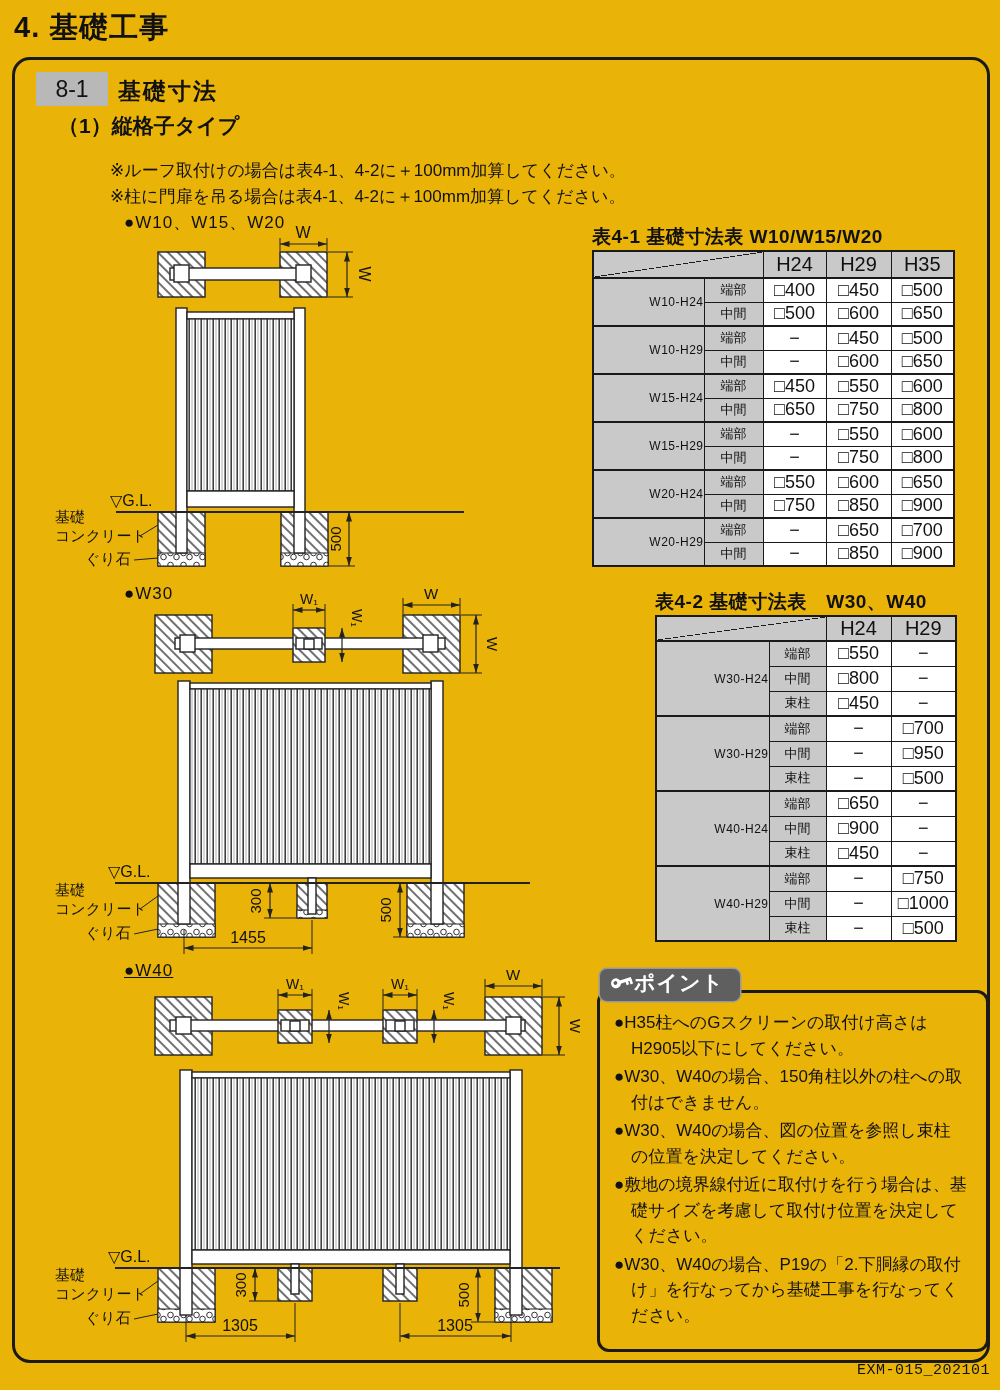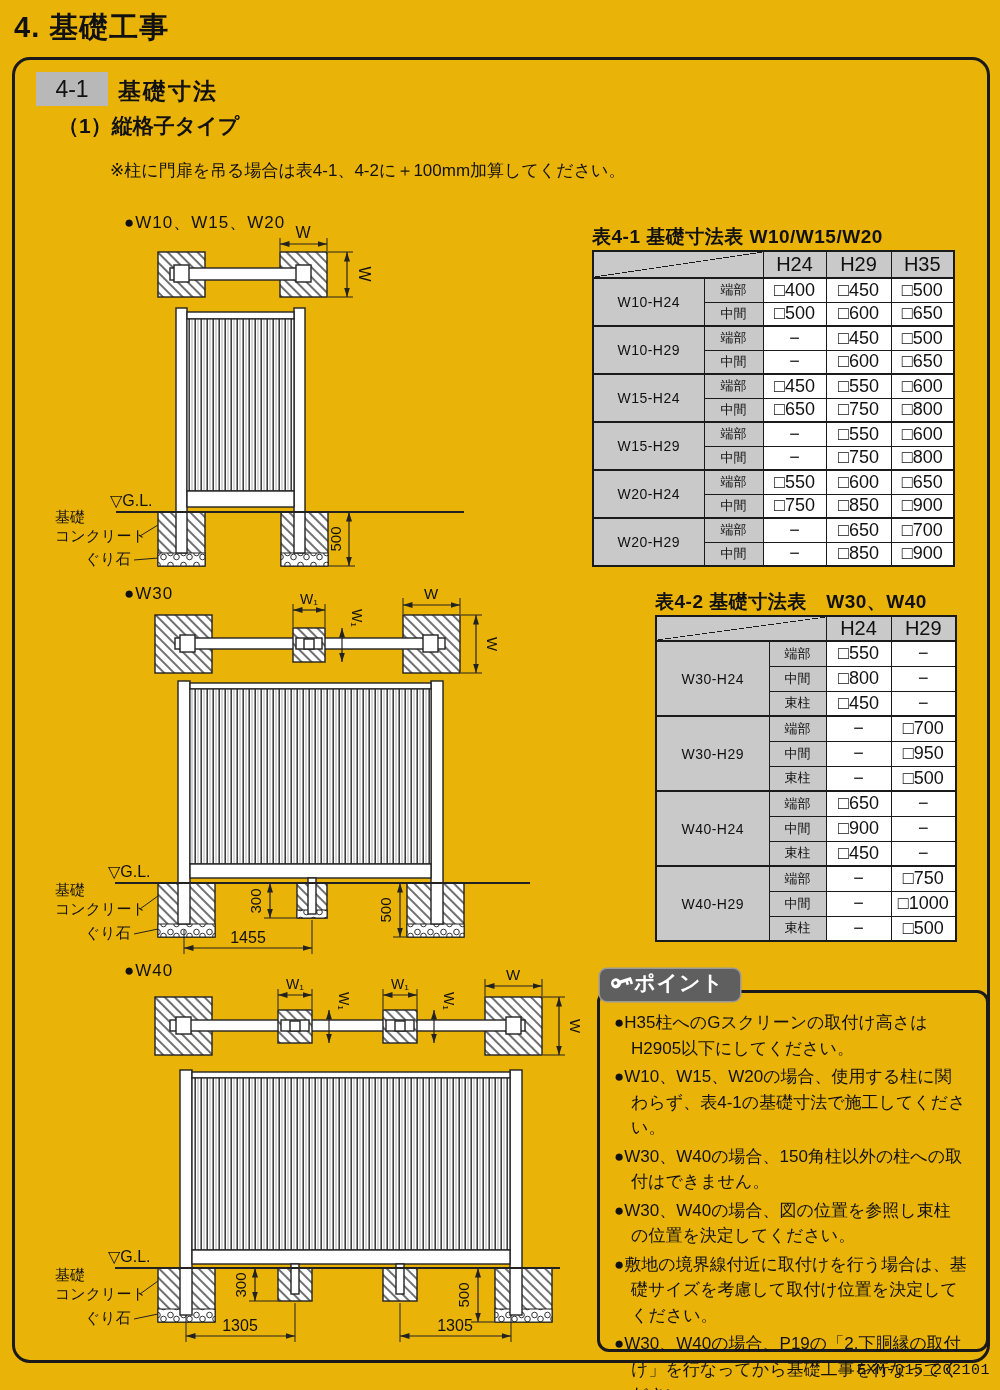--- a/index.html
+++ b/index.html
@@ -12,21 +12,21 @@
              font-size:23px;text-align:center;line-height:34px;}
   .sec-title{left:118px;top:76px;font-size:23px;font-weight:bold;letter-spacing:2px;}
   .subsec-title{left:58px;top:112px;font-size:21px;font-weight:bold;}
   .notes{left:110px;top:158px;font-size:17px;line-height:1.55;}
   .diag-label{font-size:17px;letter-spacing:1px;margin-left:34px;}
   .tbl-title{font-size:19px;font-weight:bold;letter-spacing:0.5px;}
   table.dtable{position:absolute;border-collapse:collapse;table-layout:fixed;border:2.5px solid #1a1a1a;}
   table.dtable td,table.dtable th{border:1px solid #1a1a1a;padding:0;text-align:center;
       vertical-align:middle;font-weight:normal;overflow:hidden;white-space:nowrap;}
   table.dtable th{background:#c9c9c9;font-size:20px;}
-  table.dtable td.model{background:#c9c9c9;font-size:14px;letter-spacing:0.5px;}
+  table.dtable td.model{background:#c9c9c9;font-size:12px;letter-spacing:0.5px;text-align:right;}
   table.dtable td.pos{background:#c9c9c9;font-size:13px;}
   table.dtable td.val{background:#fff;font-size:18px;}
   table.dtable td.diag{background-color:#c9c9c9;
       background-image:linear-gradient(to bottom right,rgba(0,0,0,0) 49.2%,#1a1a1a 49.2%,#1a1a1a 50.8%,rgba(0,0,0,0) 50.8%);}
   table.dtable tr.grp td{border-top:2px solid #1a1a1a;}
   #table1 tr{height:24px;} #table1 tr.hd{height:27px;}
   #table2 tr{height:25px;} #table2 tr.hd{height:23px;}
   .point-box{left:597px;top:990px;width:386px;height:356px;border:3px solid #1a1a1a;border-radius:12px;}
   .point-badge{left:600px;top:969px;height:32px;background:#5f5f5f;border-radius:7px;
       display:flex;align-items:flex-start;padding:0 16px 0 8px;color:#fff;font-size:21px;
@@ -43,30 +43,31 @@
   .stone{stroke:#222;stroke-width:1;fill:url(#stones);}
   .dim{stroke:#222;stroke-width:1.2;fill:none;marker-start:url(#arr);marker-end:url(#arr);}
 </style>
 </head>
 <body>
 
 <div class="page">
 
   <div class="abs page-title">4. 基礎工事</div>
   <div class="abs main-box"></div>
-  <div class="abs sec-badge">4-1</div>
+  <div class="abs sec-badge">8-1</div>
   <div class="abs sec-title">基礎寸法</div>
   <div class="abs subsec-title">（1）縦格子タイプ</div>
   <div class="abs notes">
+    <div>※ルーフ取付けの場合は表4-1、4-2に＋100mm加算してください。</div>
     <div>※柱に門扉を吊る場合は表4-1、4-2に＋100mm加算してください。</div>
   </div>
 
   <div class="abs diag-label" style="left:90px;top:211px;">●W10、W15、W20</div>
   <div class="abs diag-label" style="left:90px;top:584px;">●W30</div>
-  <div class="abs diag-label" style="left:90px;top:961px;">●W40</div>
+  <div class="abs diag-label" style="left:90px;top:961px;text-decoration:underline;">●W40</div>
 
   <svg class="abs" style="left:50px;top:225px;" width="540" height="358" viewBox="0 0 540 358">
     <defs>
       <pattern id="hatch" width="7" height="7" patternUnits="userSpaceOnUse" patternTransform="rotate(-45)">
         <rect width="7" height="7" fill="#fff"></rect>
         <line x1="1" y1="0" x2="1" y2="7" stroke="#333" stroke-width="1.4"></line>
       </pattern>
       <pattern id="slats" width="6" height="8" patternUnits="userSpaceOnUse">
         <rect width="6" height="8" fill="#fff"></rect>
         <line x1="1.2" y1="0" x2="1.2" y2="8" stroke="#333" stroke-width="1.5"></line>
@@ -438,21 +439,20 @@
         <rect x="11" y="11.4" width="12.5" height="3.4" fill="#fff"></rect>
         <rect x="17" y="14" width="2.6" height="4" fill="#fff"></rect>
         <rect x="21" y="14" width="2.6" height="4.5" fill="#fff"></rect>
       </g>
     </svg>
     <span>ポイント</span>
   </div>
   <div class="abs point-list">
     <ul>
       <li>●H35柱へのGスクリーンの取付け高さはH2905以下にしてください。</li>
-      <li>●W10、W15、W20の場合、使用する柱に関わらず、表4-1の基礎寸法で施工してください。</li>
       <li>●W30、W40の場合、150角柱以外の柱への取付はできません。</li>
       <li>●W30、W40の場合、図の位置を参照し束柱の位置を決定してください。</li>
       <li>●敷地の境界線付近に取付けを行う場合は、基礎サイズを考慮して取付け位置を決定してください。</li>
       <li>●W30、W40の場合、P19の「2.下胴縁の取付け」を行なってから基礎工事を行なってください。</li>
     </ul>
   </div>
 
   <div class="abs footer">EXM-015_202101</div>
 </div>
 

